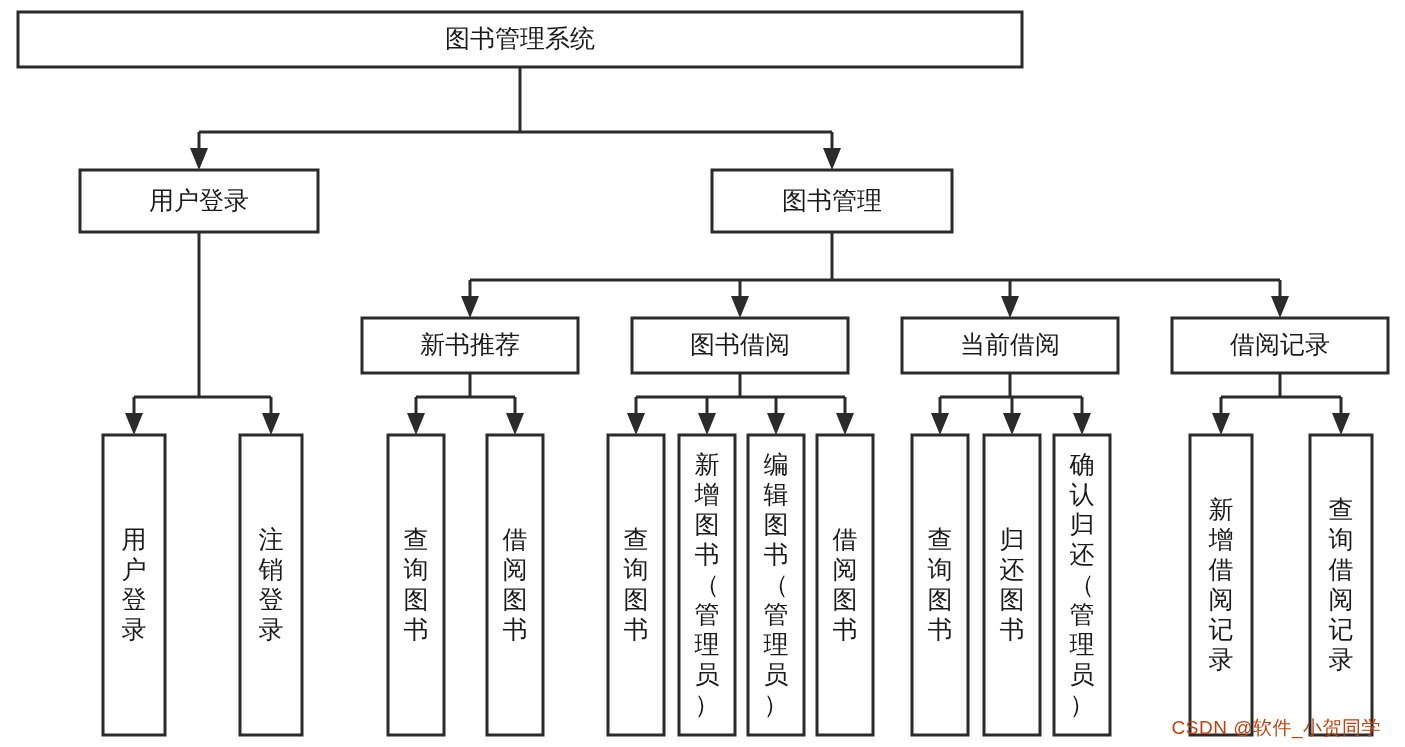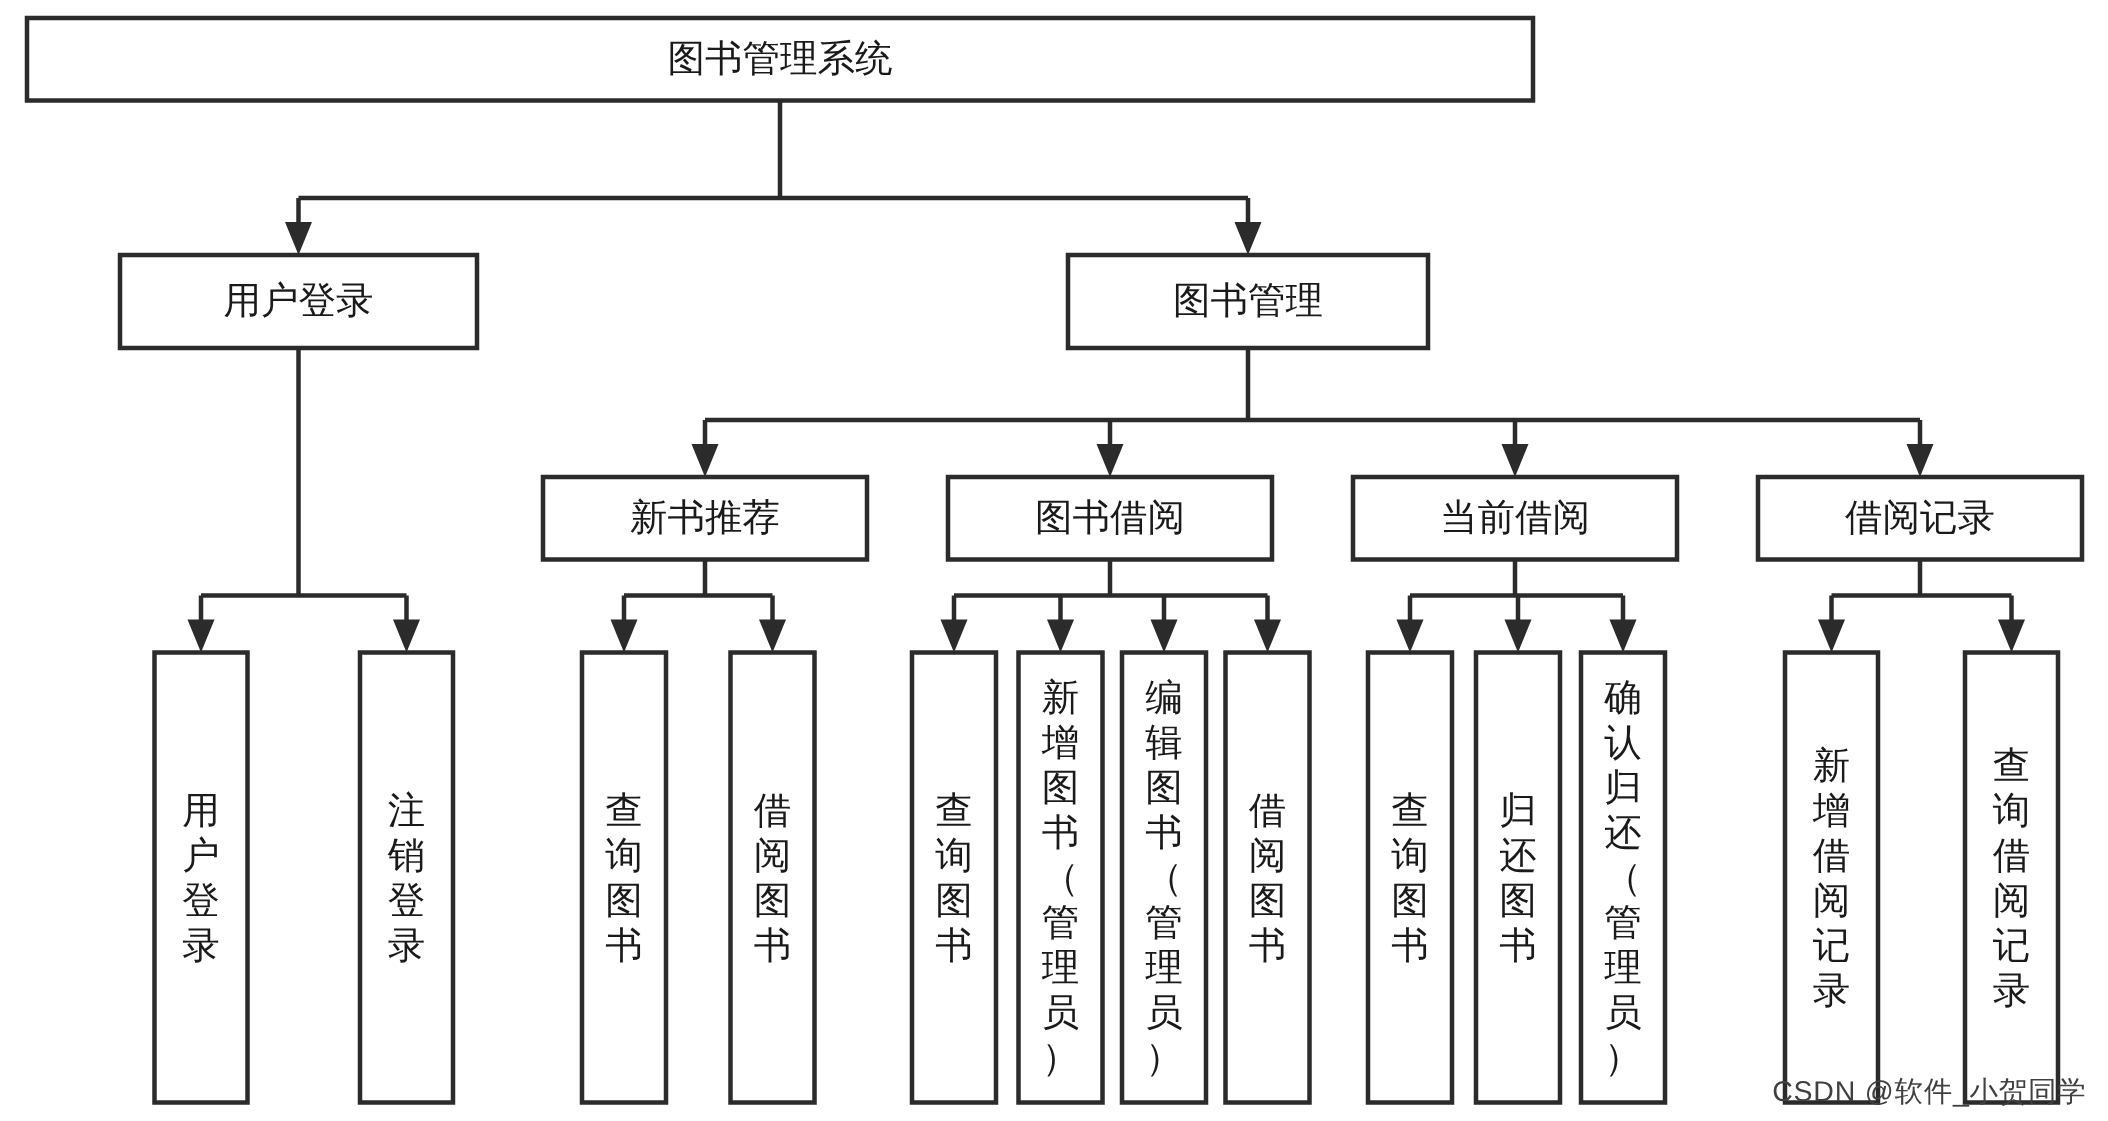--- a/index.html
+++ b/index.html
@@ -45,25 +45,25 @@
   }
   .node-label-h {
     font-family: "Liberation Sans", "DejaVu Sans", sans-serif;
     font-size: 25px;
     fill: #1a1a1a;
     text-anchor: middle;
     dominant-baseline: middle;
   }
   .watermark {
     position: absolute;
-    right: 14px;
+    right: 24px;
     bottom: 6px;
     font-family: "Liberation Sans", "DejaVu Sans", sans-serif;
     font-size: 19px;
-    color: #404040;
+    color: #c2410c;
     letter-spacing: 0.5px;
     white-space: nowrap;
     pointer-events: none;
   }
 </style>
 </head>
 <body>
 
 <div id="diagram-root">
   <svg class="flow" id="flow-svg" viewBox="0 0 1405 747">

